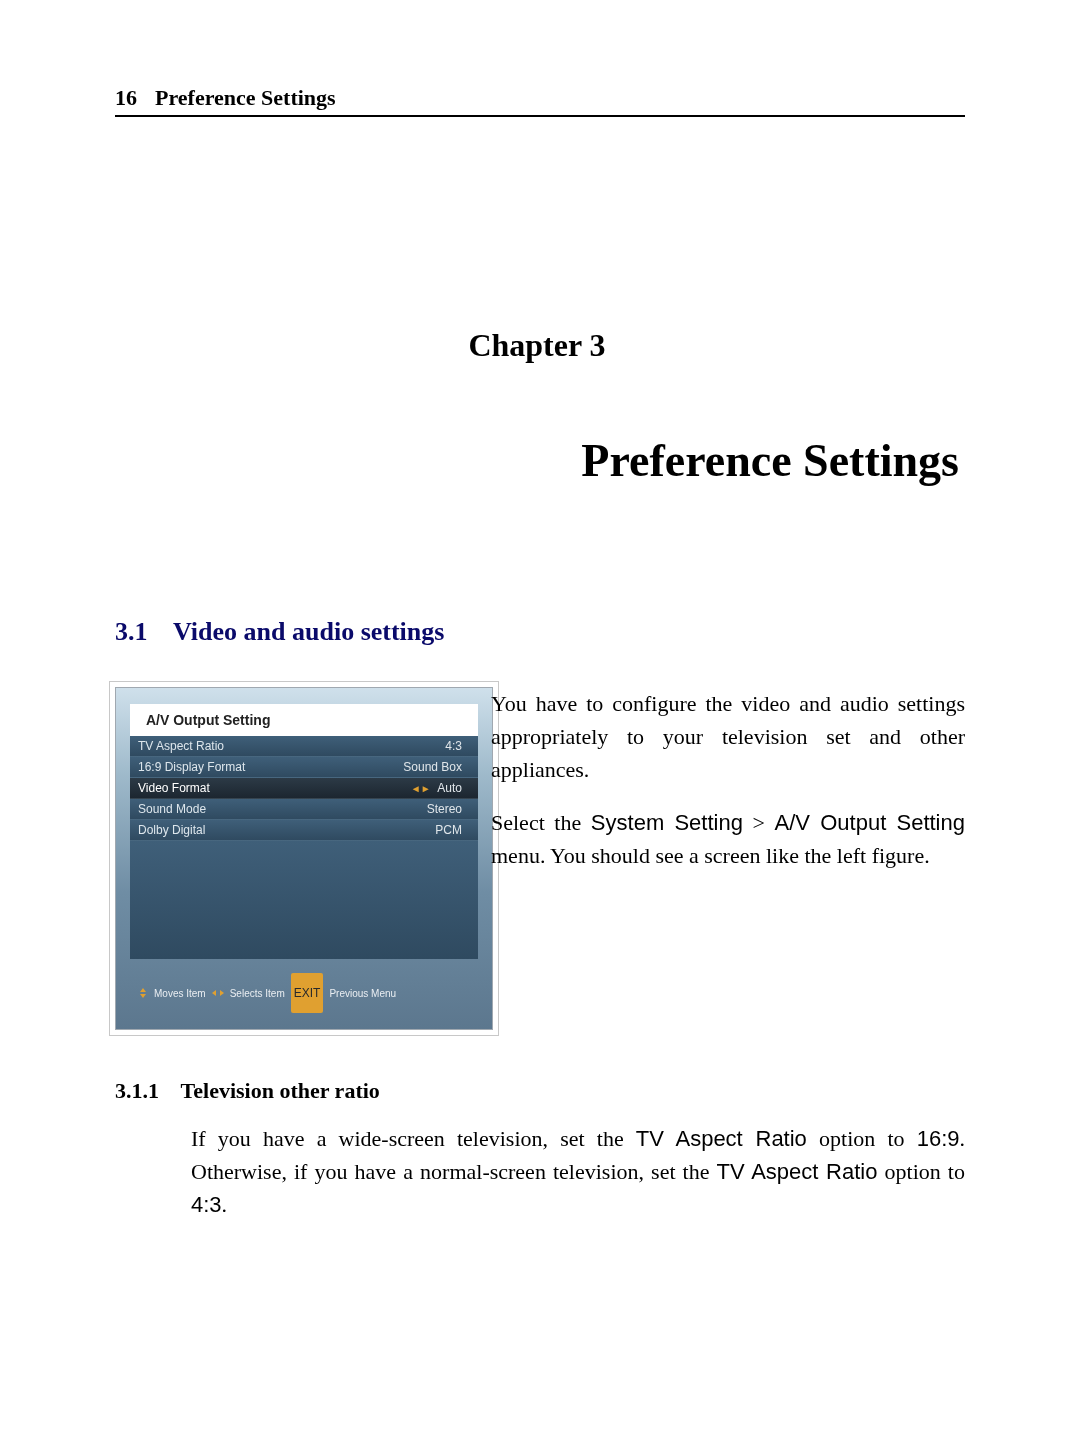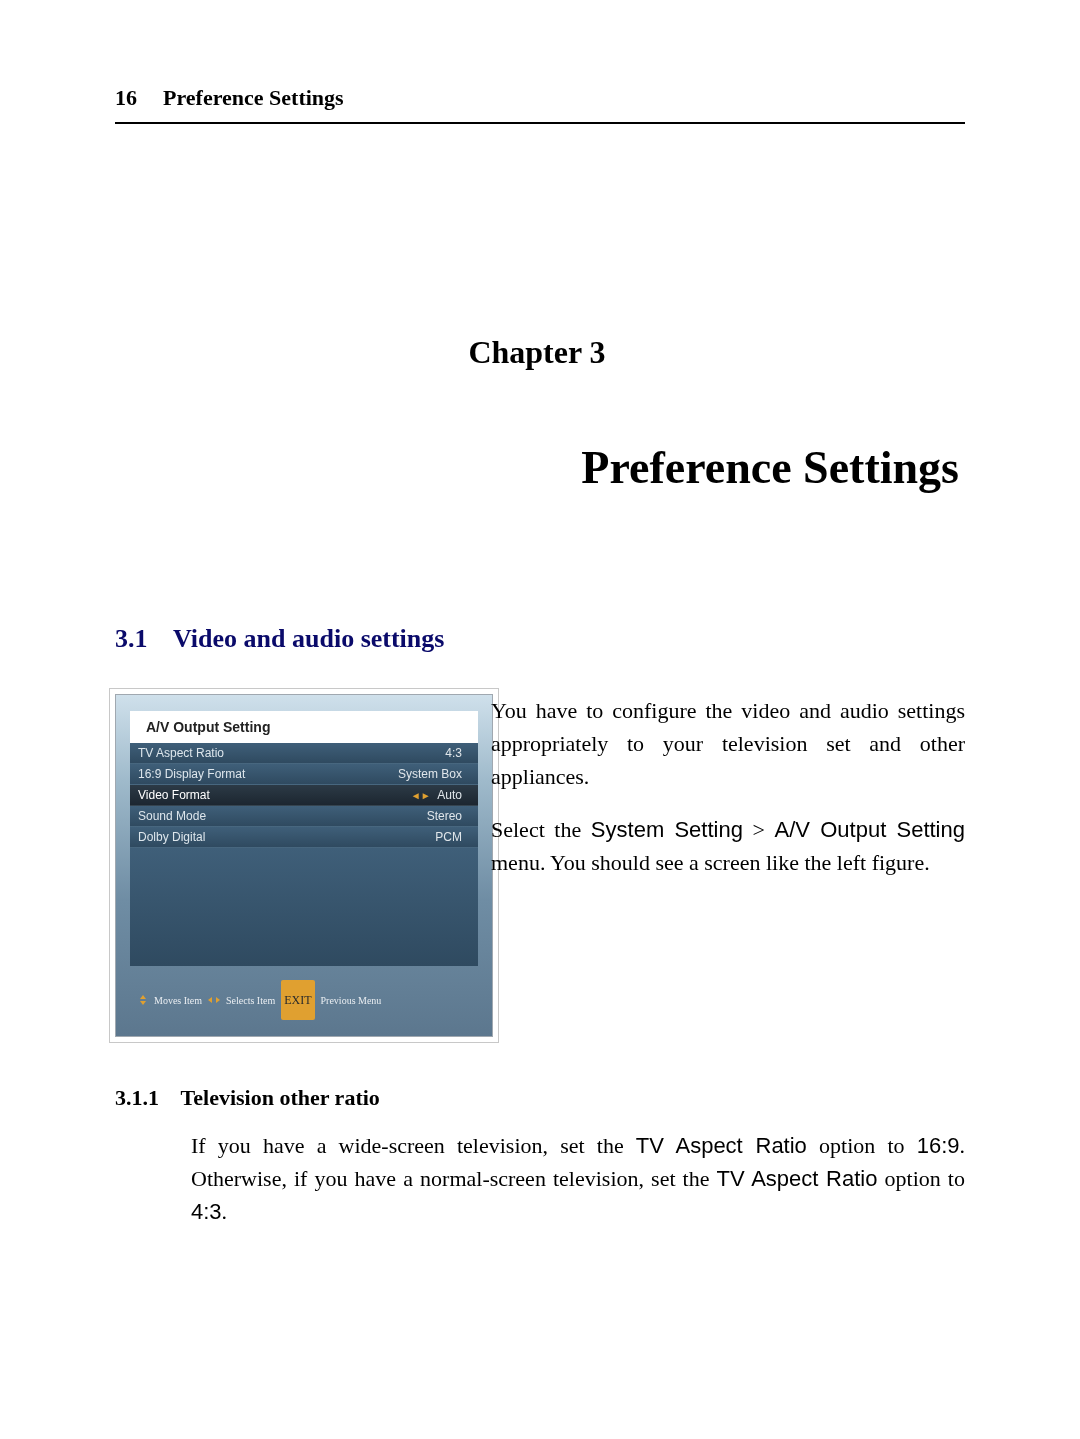--- a/index.html
+++ b/index.html
@@ -17,23 +17,22 @@
     height: 1439px;
     box-sizing: border-box;
     padding: 85px 115px 0 115px;
   }
   .running-head {
     display: flex;
     align-items: baseline;
     font-weight: bold;
     font-size: 22px;
     border-bottom: 2px solid #000;
-    padding-bottom: 11px;
+    padding-bottom: 4px;
     margin-bottom: 210px;
-    gap: 8px;
   }
   .running-head .pnum { margin-right: 18px; }
   .chapter-label {
     text-align: center;
     font-weight: bold;
     font-size: 32px;
     margin-right: 6px;
   }
   .chapter-title {
     text-align: right;
@@ -113,21 +112,20 @@
     padding: 6px 22px 0 22px;
   }
   .tv-legend {
     color: #eaeef2;
     font-size: 10px;
     padding: 14px 22px 4px 22px;
     display: flex;
     gap: 6px;
     align-items: center;
     flex-wrap: wrap;
-    font-family: Liberation Serif, serif;
   }
   .key-ud {
     display:inline-block; width:10px; height:10px; position:relative;
   }
   .key-ud::before, .key-ud::after {
     content:""; position:absolute; left:2px; width:0; height:0;
     border-left:3px solid transparent; border-right:3px solid transparent;
   }
   .key-ud::before { top:0; border-bottom:4px solid #e0a030; }
   .key-ud::after  { bottom:0; border-top:4px solid #e0a030; }
@@ -182,21 +180,21 @@
     <div class="fig">
       <div class="tv">
         <div class="tv-title">A/V Output Setting</div>
         <div class="tv-list">
           <div class="tv-row">
             <span>TV Aspect Ratio</span>
             <span class="val">4:3</span>
           </div>
           <div class="tv-row">
             <span>16:9 Display Format</span>
-            <span class="val">System Box</span>
+            <span class="val">Sound Box</span>
           </div>
           <div class="tv-row sel">
             <span>Video Format</span>
             <span class="val">
               <span class="arrows">◄►</span>
               <span>Auto</span>
             </span>
           </div>
           <div class="tv-row">
             <span>Sound Mode</span>

